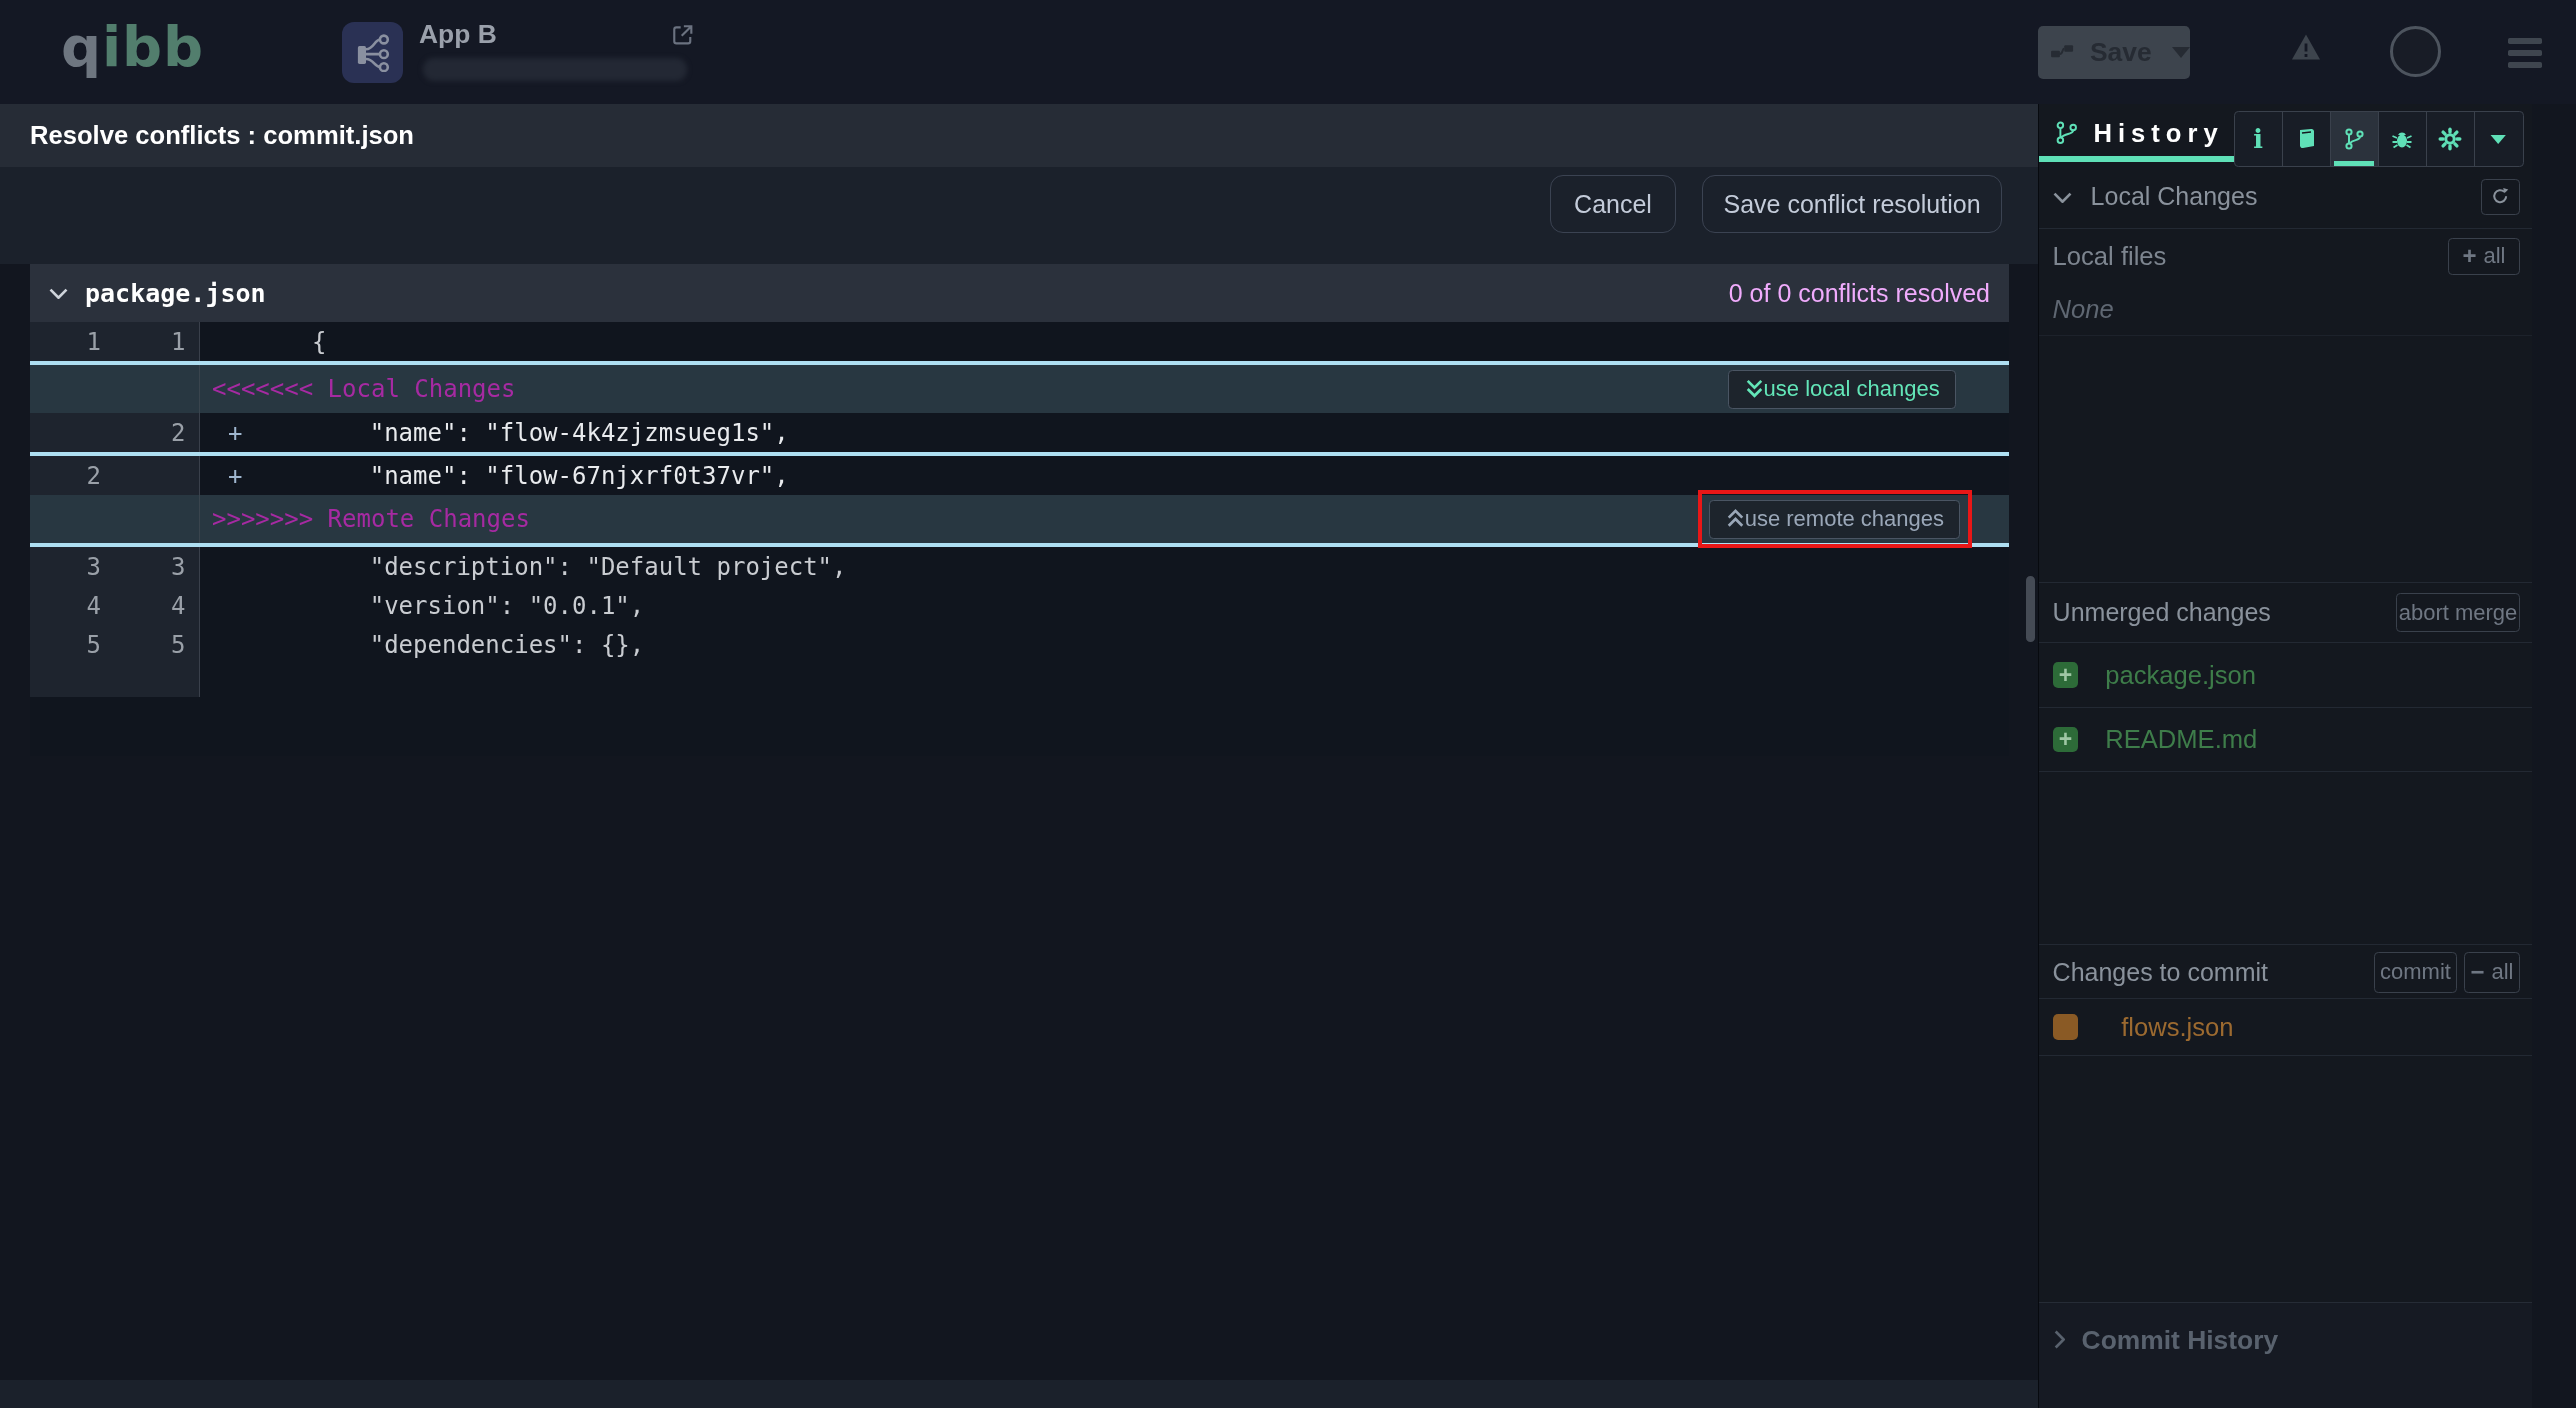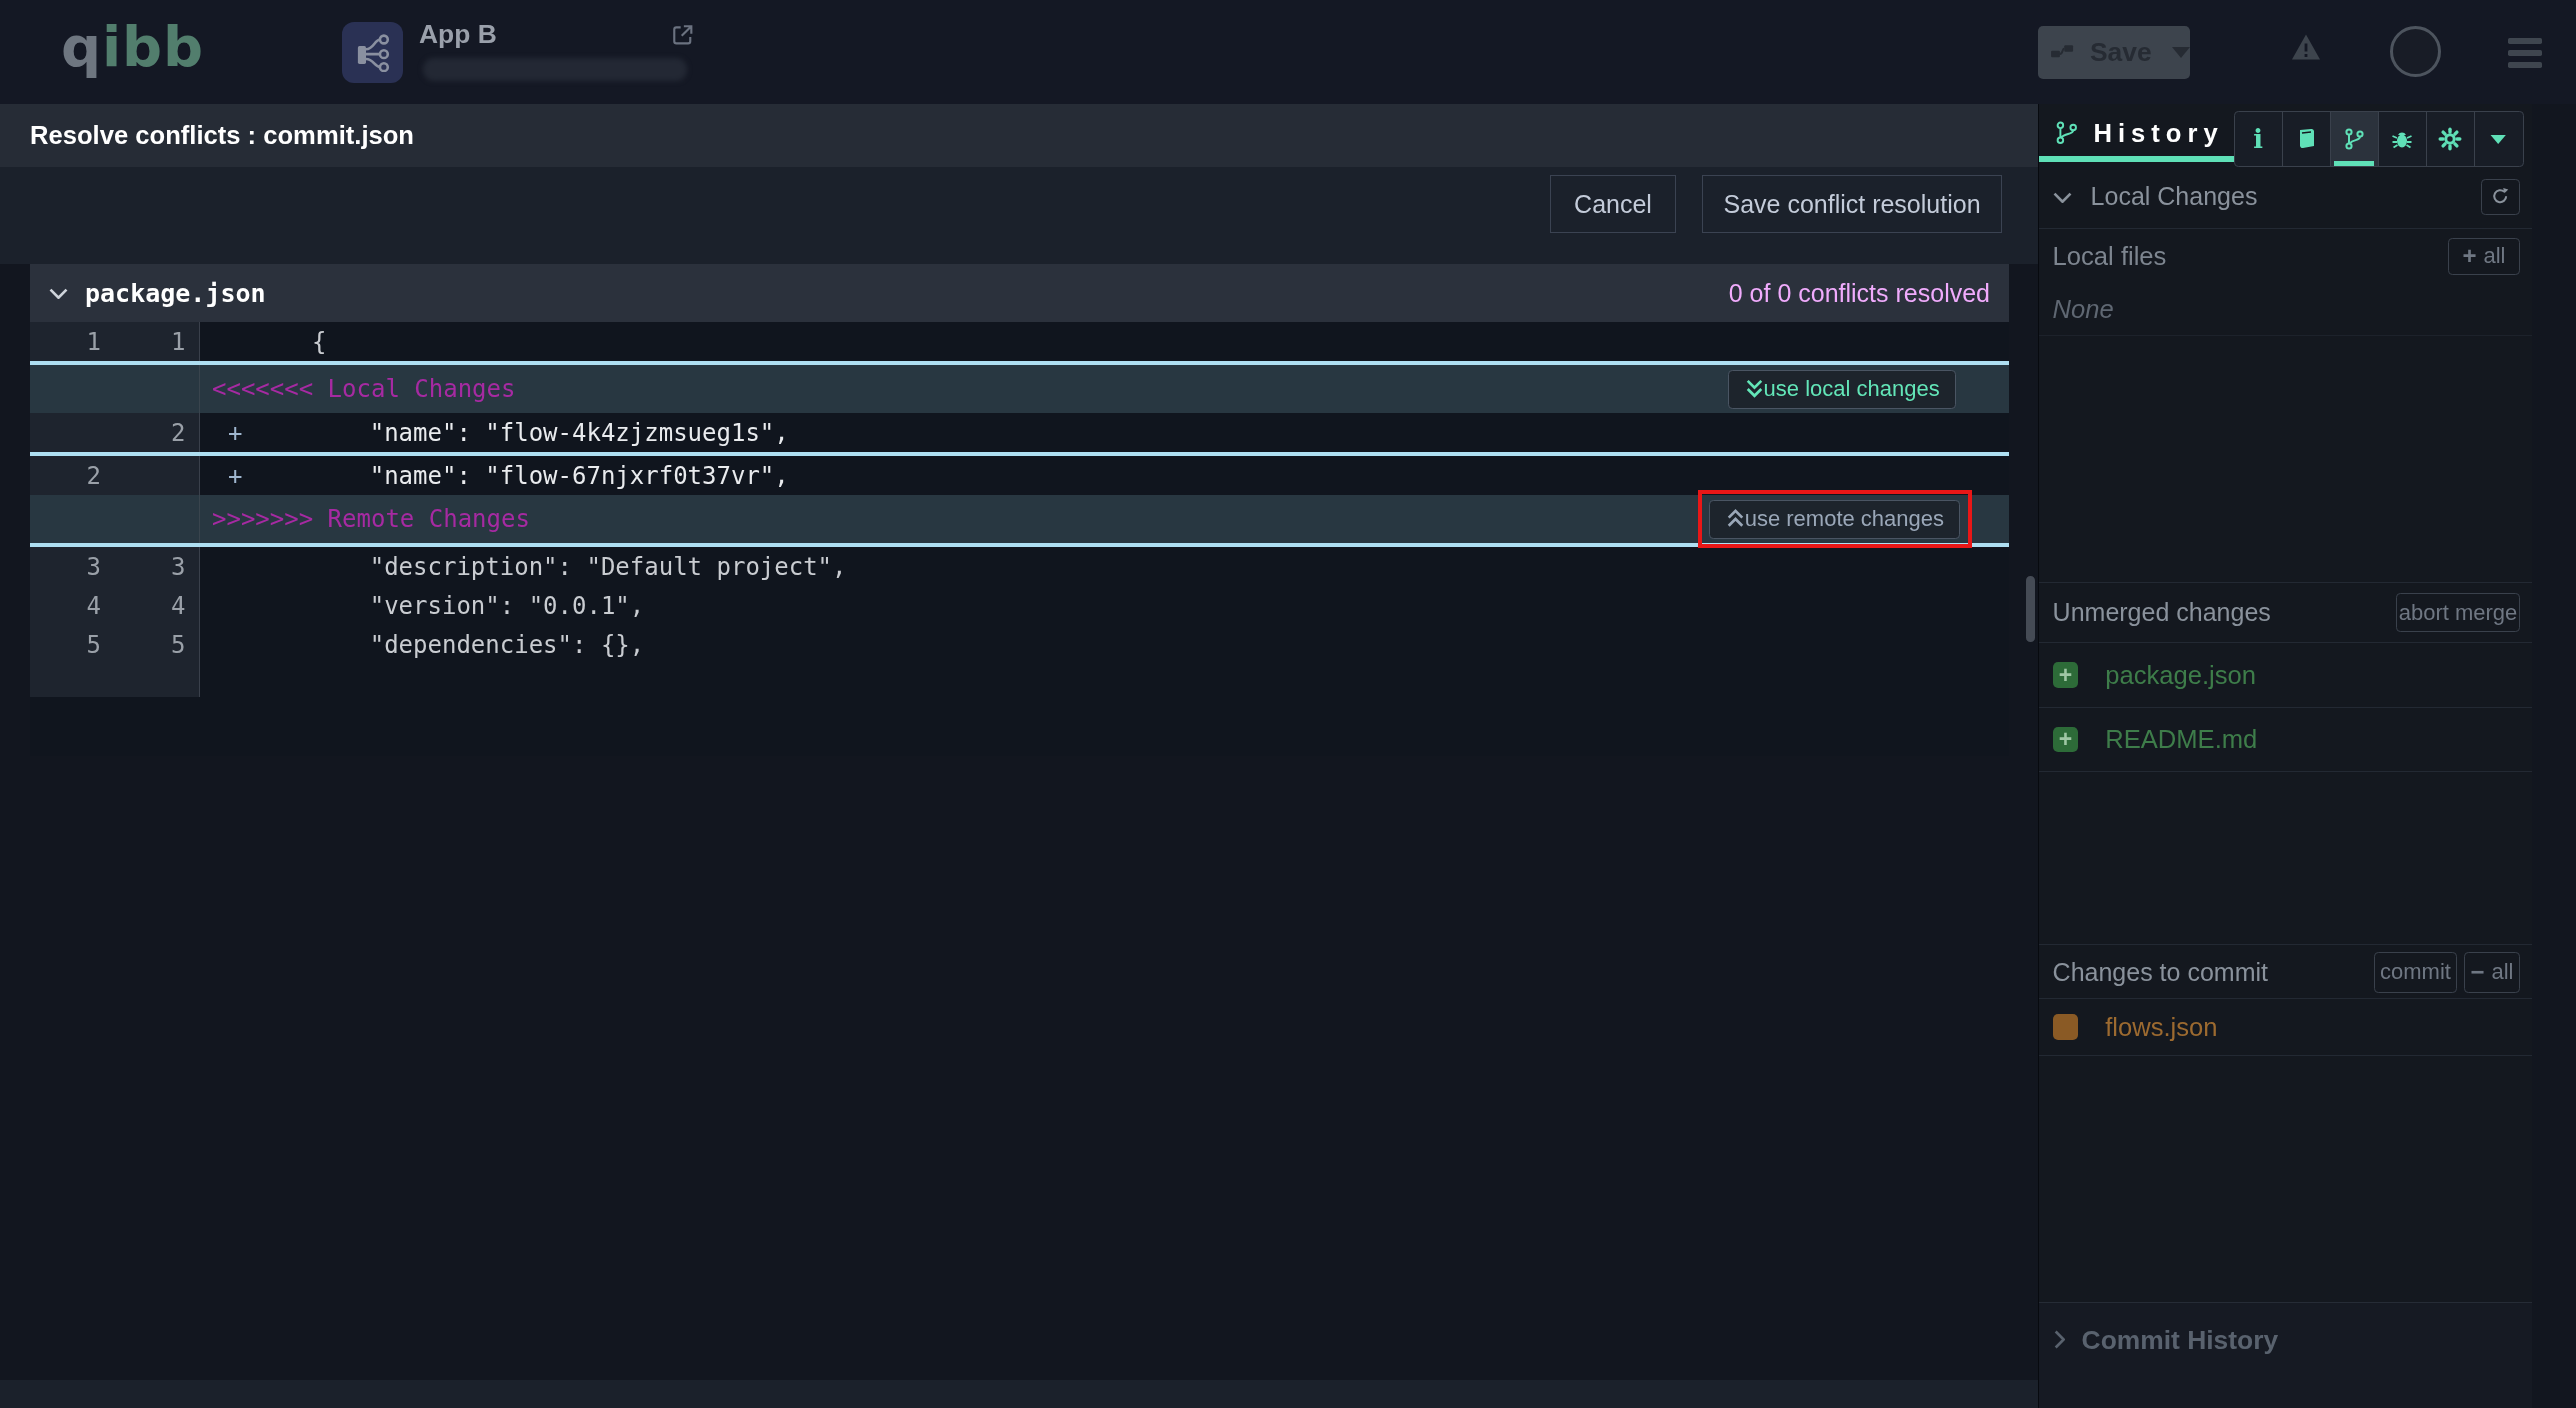--- a/index.html
+++ b/index.html
@@ -28,21 +28,21 @@
   .avatar { position:absolute; left:2390px; top:26.4px; width:51px; height:51px; border-radius:50%;
             border:3.4px solid #4d545e; background:#181c26; }
   .burger { position:absolute; left:2508px; top:38px; width:34px; display:flex; flex-direction:column; gap:6px; cursor:pointer; }
   .burger i { display:block; height:6px; background:#3f464f; border-radius:1.7px; }
 
   
   .main-title { position:absolute; left:0; top:104px; width:2038px; height:63px; background:#262c36;
                 display:flex; align-items:center; padding-left:30px; font-size:25.6px; font-weight:bold; color:#ffffff; }
   .sub-strip { position:absolute; left:0; top:167px; width:2038px; height:97px; background:#1b212b; }
   .foot-strip { position:absolute; left:0; top:1380px; width:2038px; height:29px; background:#1b212b; }
-  .dlg-btn { position:absolute; height:58px; background:transparent; border:1.7px solid #3b4352; border-radius:0;
+  .dlg-btn { position:absolute; height:58px; background:transparent; border:1.7px solid #3b4352; border-radius:13px;
              color:#c3cbd9; font-size:25px; font-family:"Liberation Sans", sans-serif; cursor:pointer; }
   .btn-cancel { left:1550px; top:175px; width:126px; }
   .btn-saveres { left:1702px; top:175px; width:300px; }
 
   
   .diff { position:absolute; left:30px; top:264px; width:1979px; height:492px; background:#10151e;
           font-family:"DejaVu Sans Mono", monospace; font-size:24px; }
   .dhead { height:58px; background:#2b313c; display:flex; align-items:center; padding:0 19px; gap:17px; }
   .dhead .fname { color:#ffffff; font-weight:bold; font-size:25px; }
   .dhead .spacer, .chead .spacer { flex:1; }
@@ -94,21 +94,21 @@
             color:#6f7783; font-size:22px; font-family:"Liberation Sans", sans-serif;
             display:flex; align-items:center; gap:6.8px; cursor:pointer; justify-content:center; }
   .sym { font-weight:bold; font-size:24px; }
   .row-local   { top:66px;  height:53px; }
   .row-files   { top:124px; height:55px; border-top:0.9px solid #232933; }
   .row-none    { top:179px; height:53px; border-bottom:0.9px solid #1d222b; }
   .row-unm     { top:478px; height:60px; border-top:0.9px solid #232933; }
   .row-pkg     { top:538px; height:65px; border-top:0.9px solid #232933; }
   .row-readme  { top:603px; height:65px; border-top:0.9px solid #232933; border-bottom:0.9px solid #232933; }
   .row-commit  { top:840px; height:55px; border-top:0.9px solid #232933; }
-  .row-flows   { top:894px; height:58px; border-top:0.9px solid #232933; border-bottom:0.9px solid #232933; }
+  .row-flows   { top:894px; height:58px; border-top:0.9px solid #232933; border-bottom:0.9px solid #232933;gap:16px; }
   .sec-chist   { position:absolute; left:0; top:1198px; width:100%; height:107px;
                  border-top:0.9px solid #262c36; background:#161a23; display:flex; padding:22px 0 0 13.6px; gap:17px; }
   .chist-label { color:#59626e; font-size:26.4px; font-weight:bold; }
   .file-icon { width:25.6px; height:25.6px; border-radius:5.1px; flex-shrink:0; display:flex;
                align-items:center; justify-content:center; margin-right:27px; }
   .file-icon.added { background:#2d6b38; color:#9fc7a4; font-size:23px; font-weight:bold; line-height:1; }
   .file-icon.modified { background:#8a5a25; }
   .fname-green { color:#3e7d4a; font-size:25.6px; }
   .fname-orange { color:#9c6a30; font-size:25.6px; }
   .chev { flex-shrink:0; }

